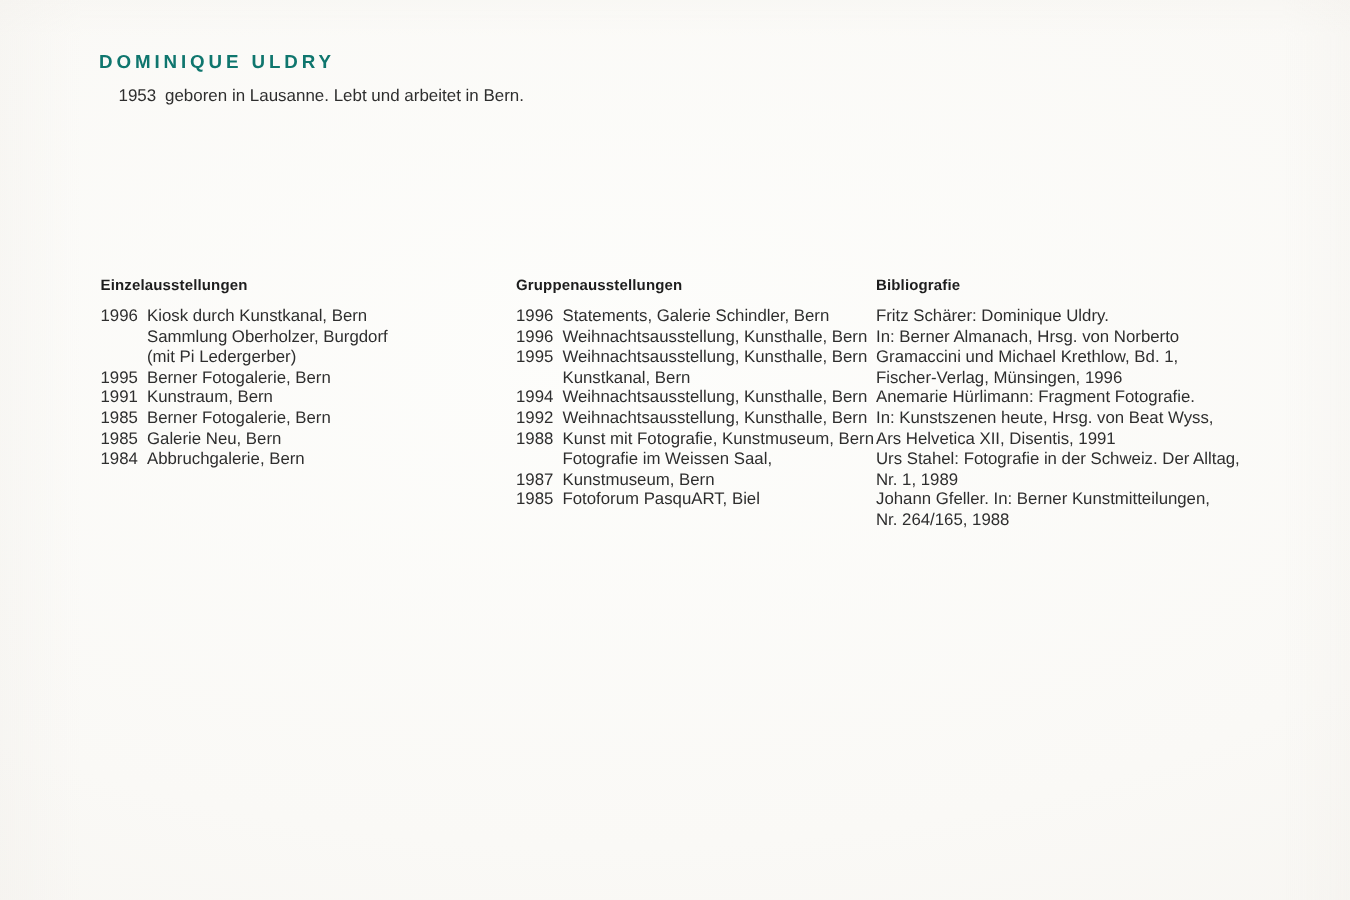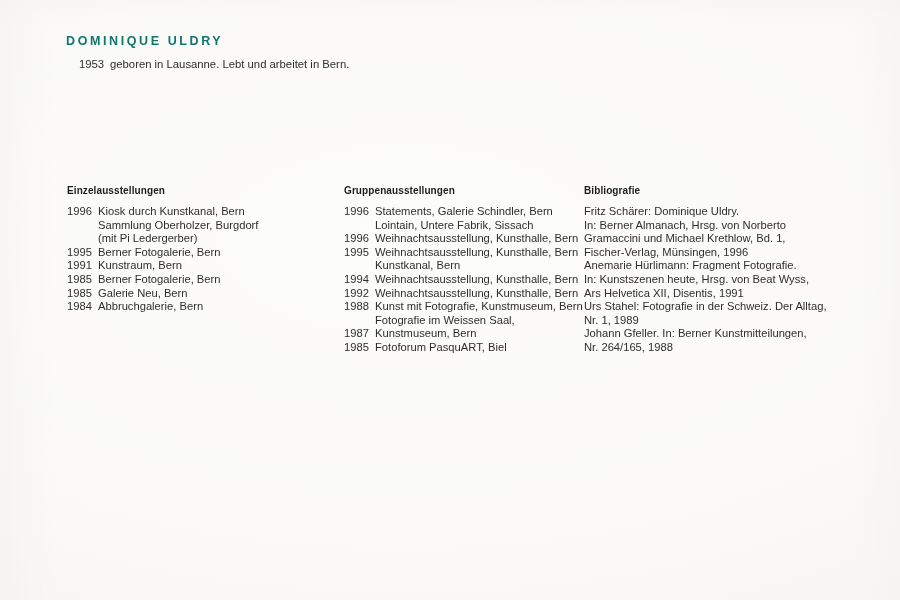--- a/index.html
+++ b/index.html
@@ -182,21 +182,20 @@
     <ul class="entry-list">
         <li class="entry">
           <span class="entry-year">1996</span>
           <span class="entry-texts">
             <div class="entry-text">Statements, Galerie Schindler, Bern</div>
           </span>
         </li>
         <li class="entry">
           <span class="entry-year">1996</span>
           <span class="entry-texts">
-            <div class="entry-text">Lointain, Untere Fabrik, Sissach</div>
             <div class="entry-text">Weihnachtsausstellung, Kunsthalle, Bern</div>
           </span>
         </li>
         <li class="entry">
           <span class="entry-year">1995</span>
           <span class="entry-texts">
             <div class="entry-text">Weihnachtsausstellung, Kunsthalle, Bern</div>
           </span>
         </li>
         <li class="entry">

